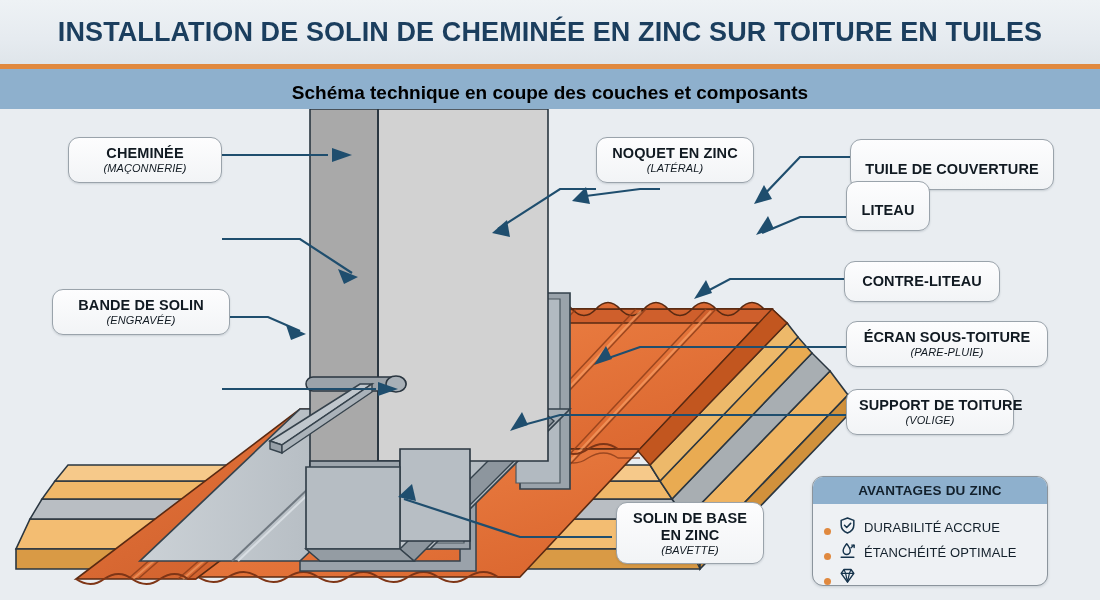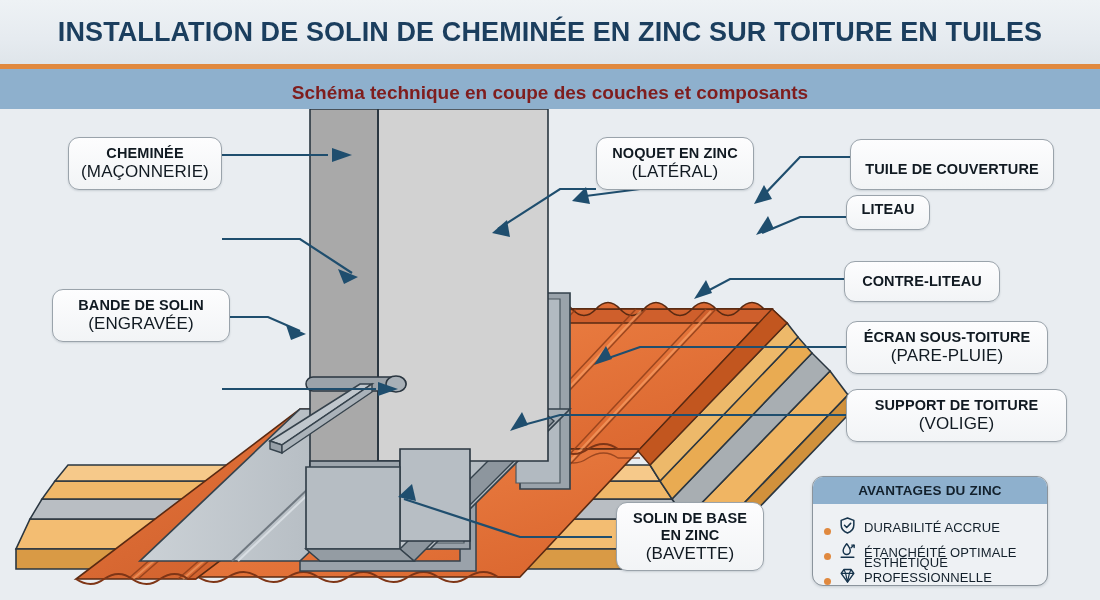--- a/index.html
+++ b/index.html
@@ -21,37 +21,37 @@
     letter-spacing:.1px; white-space:nowrap;
   }
   .header-rule {
     position:absolute; left:0; top:64px; width:1100px; height:5px;
     background:#e0893f;
   }
   .subheader {
     position:absolute; left:0; top:69px; width:1100px; height:40px;
     background:#8eb0cd; display:flex; align-items:center; justify-content:center;
   }
-  .subheader-text { font-size:19px; font-weight:bold; color:#7f1d1d;margin-top:7px; }
+  .subheader-text { font-size:19px; font-weight:bold; color:#000000;margin-top:7px; }
 
   
   .stage { position:absolute; left:0; top:109px; width:1100px; height:491px; }
   .stage svg { position:absolute; left:0; top:0; }
 
   
   .lbl {
     position:absolute;
     background:linear-gradient(180deg,#fdfdfe 0%,#f2f4f6 100%);
     border:1.6px solid #9aa3ab; border-radius:11px;
     box-shadow:0 1px 2px rgba(40,55,70,.16);
     padding:7px 12px; text-align:center; color:#111a22;
     line-height:1.16; white-space:nowrap;
   }
   .lbl .l1 { font-size:14.5px; font-weight:bold; letter-spacing:.1px; }
-  .lbl .l2 { font-size:17px; font-weight:normal; letter-spacing:.1px; }
+  .lbl .l2 { font-size:11px; font-weight:normal; letter-spacing:.1px;font-style:italic; }
 
   
   .legend {
     position:absolute; left:812px; top:476px; width:236px; height:110px;
     background:#eef1f4; border:1.6px solid #8b949c; border-radius:11px;
     box-shadow:0 1px 3px rgba(40,55,70,.18); overflow:hidden;
   }
   .legend-head {
     height:27px; background:#8eb0cd;
     display:flex; align-items:center; justify-content:center;
@@ -301,34 +301,34 @@
     <div class="lbl" style="left:616px; top:393px; width:148px;">
       <div class="l1">SOLIN DE BASE</div>
       <div class="l1">EN ZINC</div>
       <div class="l2">(BAVETTE)</div>
     </div>
 
     <div class="lbl" style="left:850px; top:30px; width:204px; padding-top:21px; padding-bottom:11px;">
       <div class="l1">TUILE DE COUVERTURE</div>
     </div>
 
-    <div class="lbl" style="left:846px; top:86px; width:84px; padding-top:5px; padding-bottom:11px;">
+    <div class="lbl" style="left:846px; top:72px; width:84px; padding-top:20px; padding-bottom:11px;">
       <div class="l1">LITEAU</div>
     </div>
 
     <div class="lbl" style="left:844px; top:152px; width:156px; padding-top:11px; padding-bottom:11px;">
       <div class="l1">CONTRE-LITEAU</div>
     </div>
 
     <div class="lbl" style="left:846px; top:212px; width:202px;">
       <div class="l1">ÉCRAN SOUS-TOITURE</div>
       <div class="l2">(PARE-PLUIE)</div>
     </div>
 
-    <div class="lbl" style="left:846px; top:280px; width:221px;">
+    <div class="lbl" style="left:846px; top:280px; width:168px;">
       <div class="l1">SUPPORT DE TOITURE</div>
       <div class="l2">(VOLIGE)</div>
     </div>
 
   </div>
 
   <div class="legend">
     <div class="legend-head">AVANTAGES DU ZINC</div>
     <div class="legend-body">
 
@@ -352,19 +352,18 @@
         <span class="txt">ÉTANCHÉITÉ OPTIMALE</span>
       </div>
 
       <div class="legend-row">
         <span class="dot"></span>
         <svg class="lic" viewBox="0 0 24 24">
           <path d="M4 9.3 L7.6 4.4 H16.4 L20 9.3 L12 20.3 Z" fill="none" stroke="#16344c" stroke-width="1.8" stroke-linejoin="round"></path>
           <path d="M4 9.3 H20" fill="none" stroke="#16344c" stroke-width="1.5"></path>
           <path d="M7.6 4.4 L9.6 9.3 L12 20.3 L14.4 9.3 L16.4 4.4" fill="none" stroke="#16344c" stroke-width="1.5" stroke-linejoin="round"></path>
         </svg>
-        <span class="txt">ESTHÉTIQUE PROFESSIONNELLE</span>
       </div>
 
     </div>
   </div>
 
 </div>
 
 </body></html>

